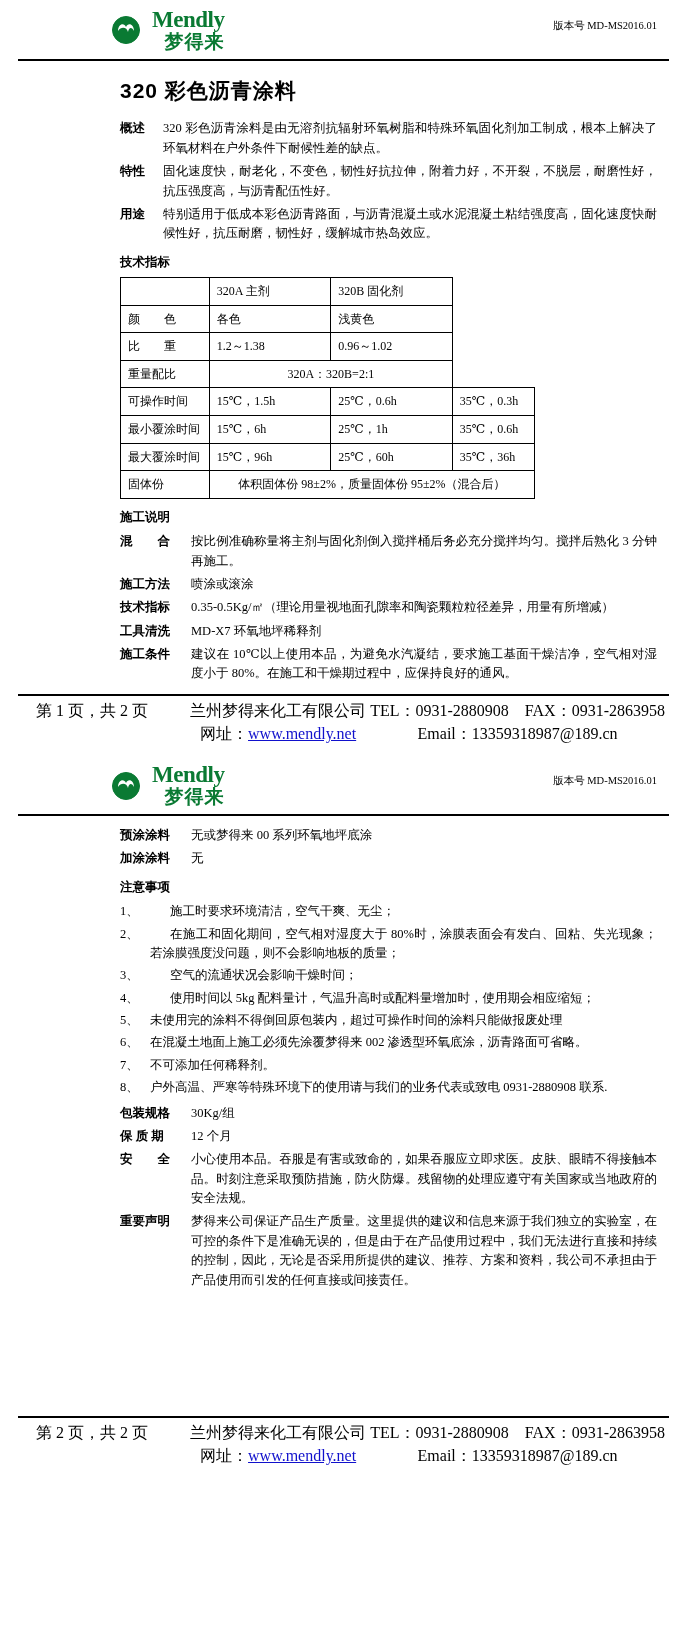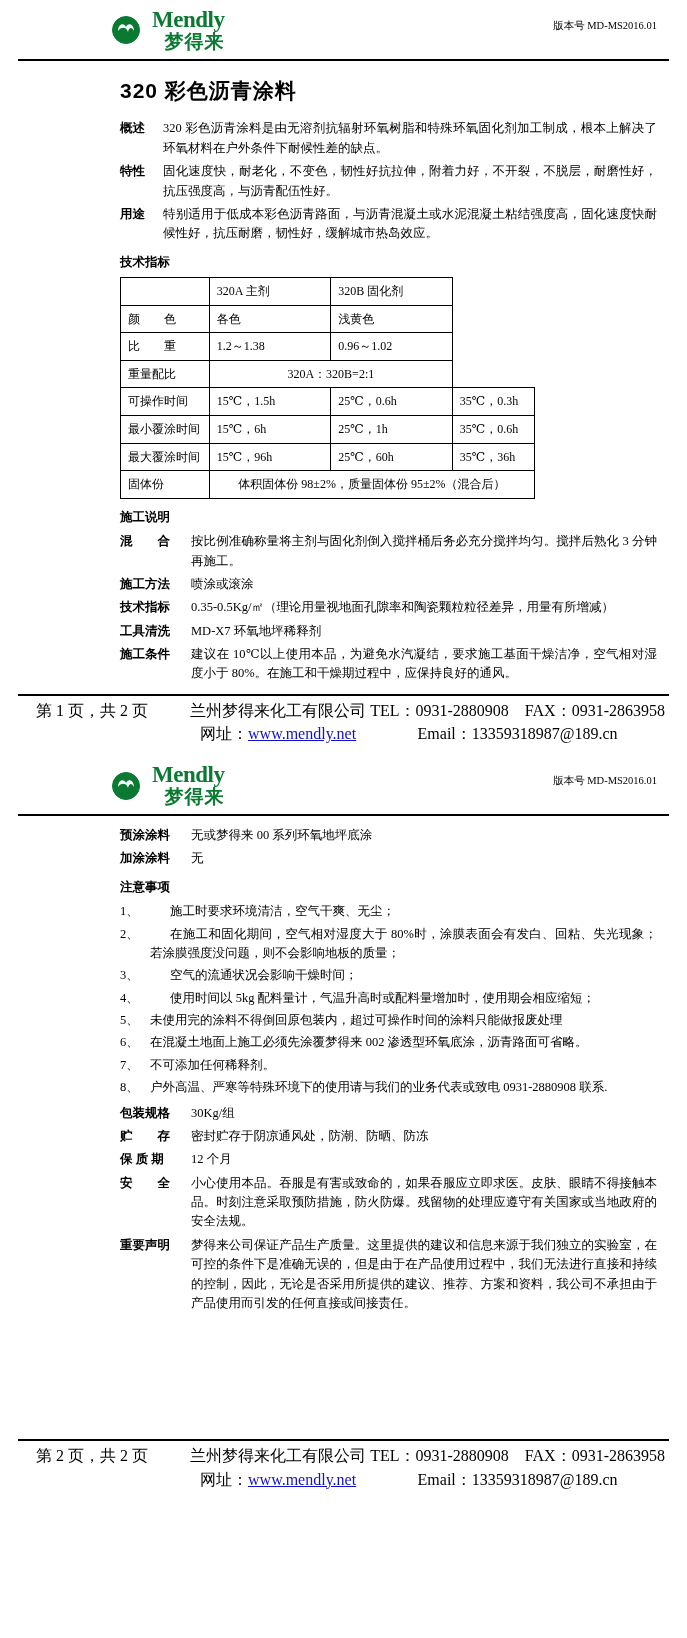--- a/index.html
+++ b/index.html
@@ -373,24 +373,20 @@
         <span class="num">8、</span>
         <span class="body">户外高温、严寒等特殊环境下的使用请与我们的业务代表或致电 0931-2880908 联系.</span>
       </li>
     </ol>
 
     <div class="row">
       <div class="lbl w5">包装规格</div>
       <div class="txt">30Kg/组</div>
     </div>
     <div class="row">
-      <div class="lbl w5">贮　　存</div>
-      <div class="txt">密封贮存于阴凉通风处，防潮、防晒、防冻</div>
-    </div>
-    <div class="row">
       <div class="lbl w5">保 质 期</div>
       <div class="txt">12 个月</div>
     </div>
     <div class="row">
       <div class="lbl w5">安　　全</div>
       <div class="txt">小心使用本品。吞服是有害或致命的，如果吞服应立即求医。皮肤、眼睛不得接触本品。时刻注意采取预防措施，防火防爆。残留物的处理应遵守有关国家或当地政府的安全法规。</div>
     </div>
     <div class="row">
       <div class="lbl w5">重要声明</div>
       <div class="txt">梦得来公司保证产品生产质量。这里提供的建议和信息来源于我们独立的实验室，在可控的条件下是准确无误的，但是由于在产品使用过程中，我们无法进行直接和持续的控制，因此，无论是否采用所提供的建议、推荐、方案和资料，我公司不承担由于产品使用而引发的任何直接或间接责任。</div>

